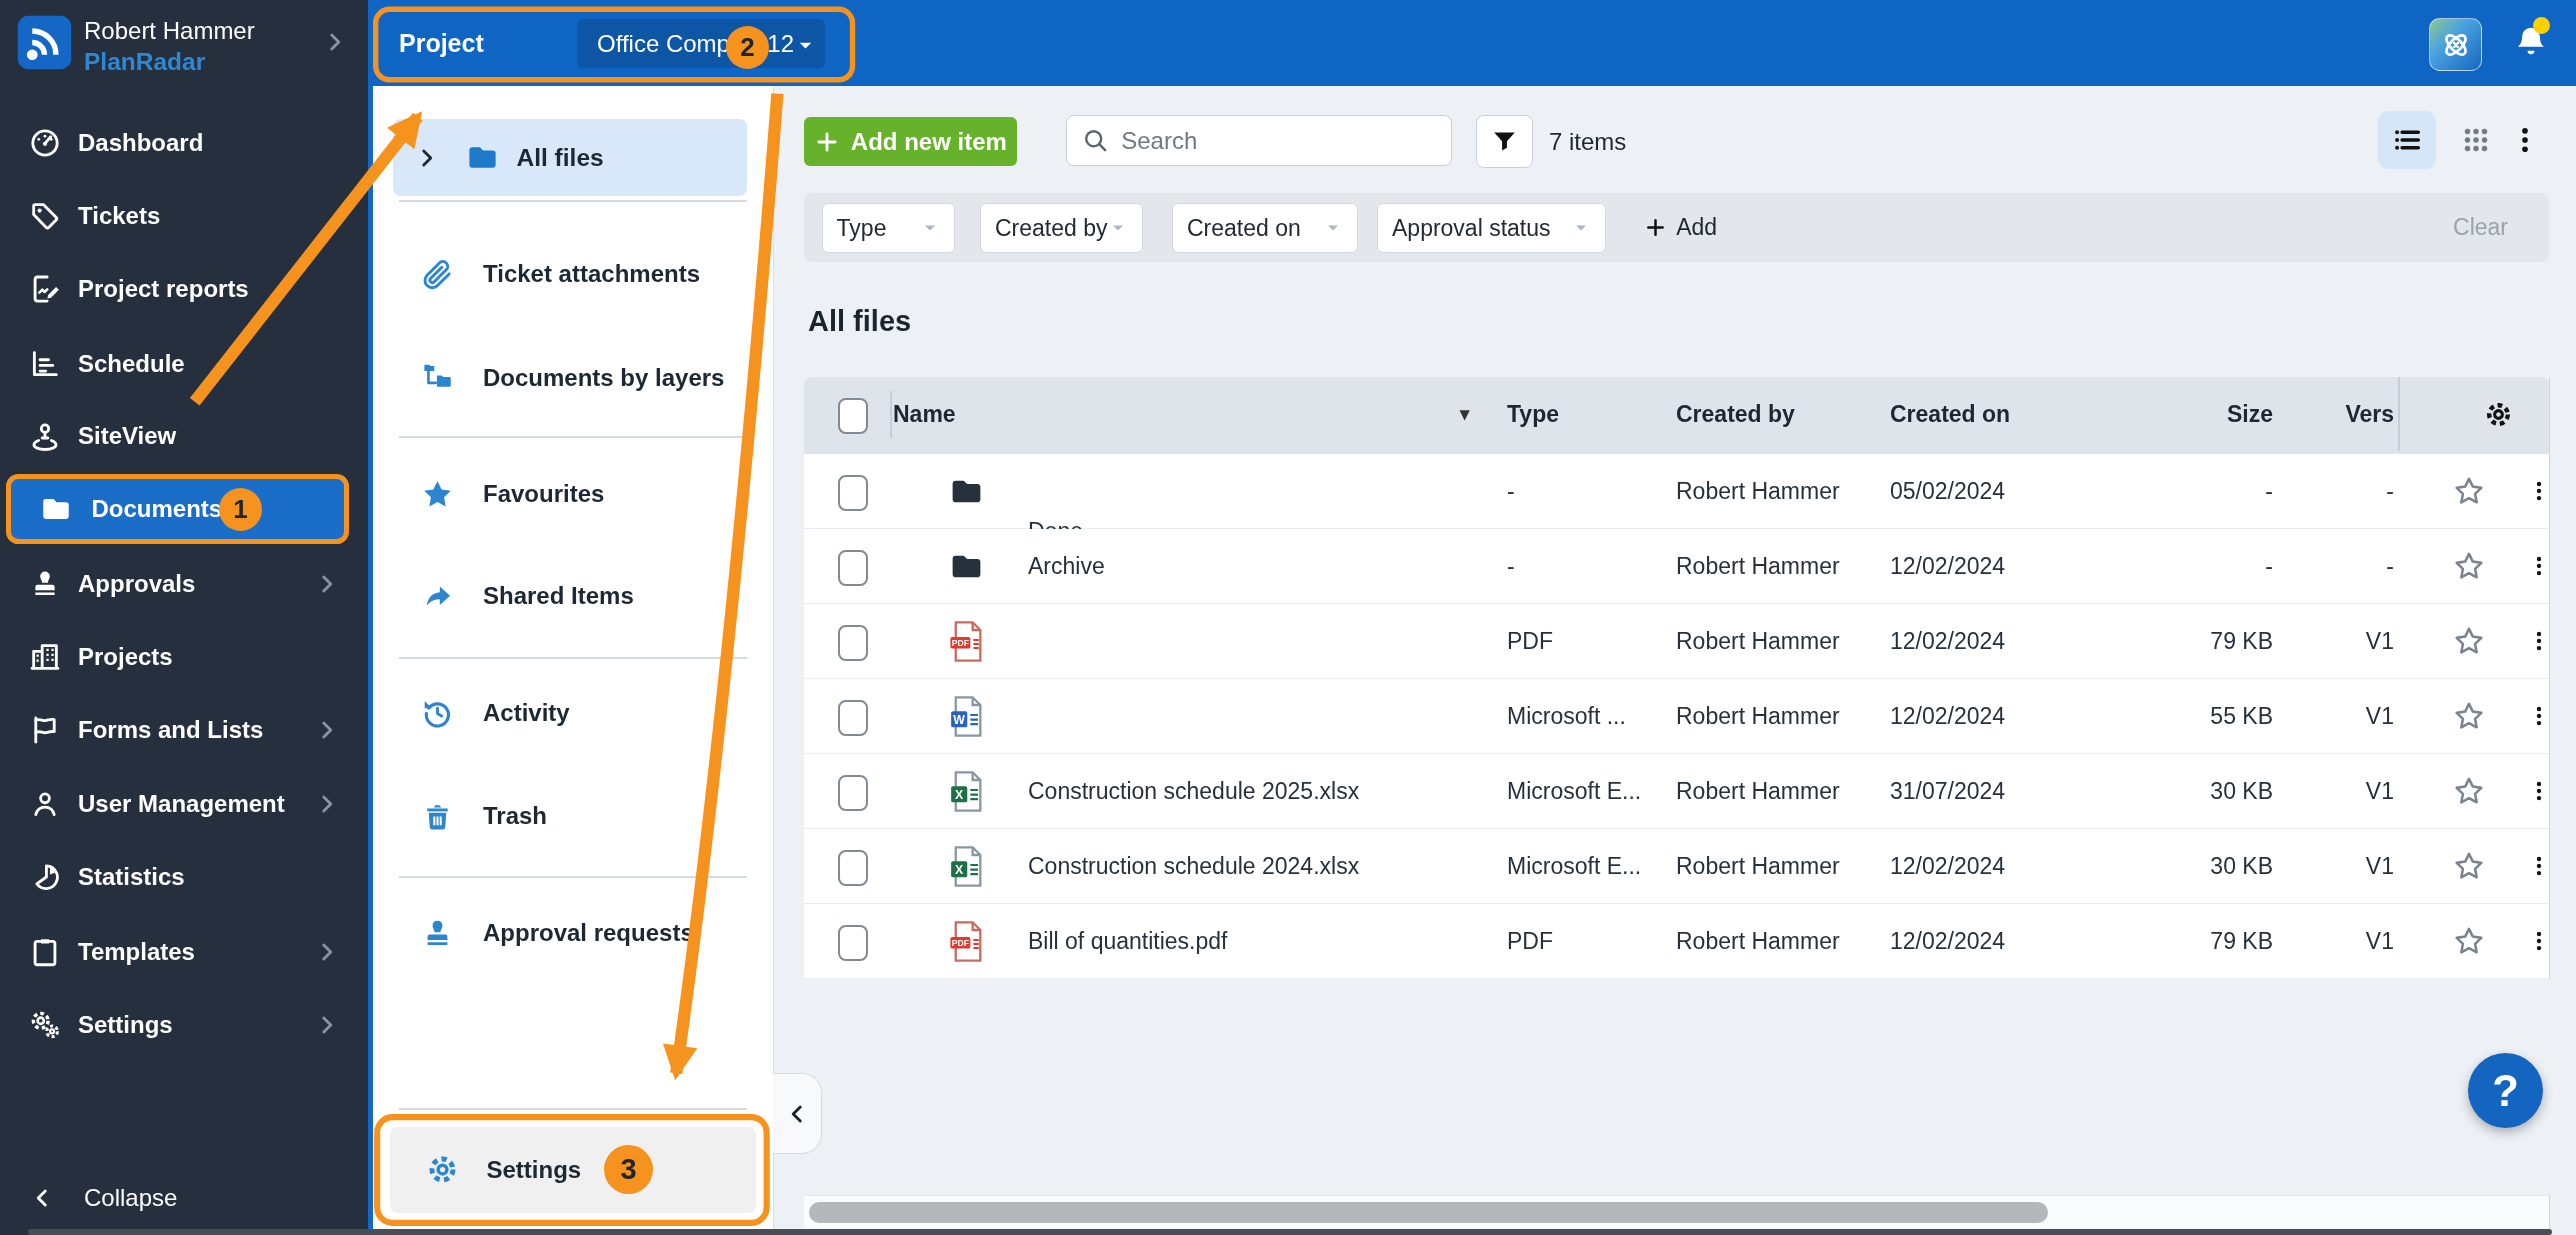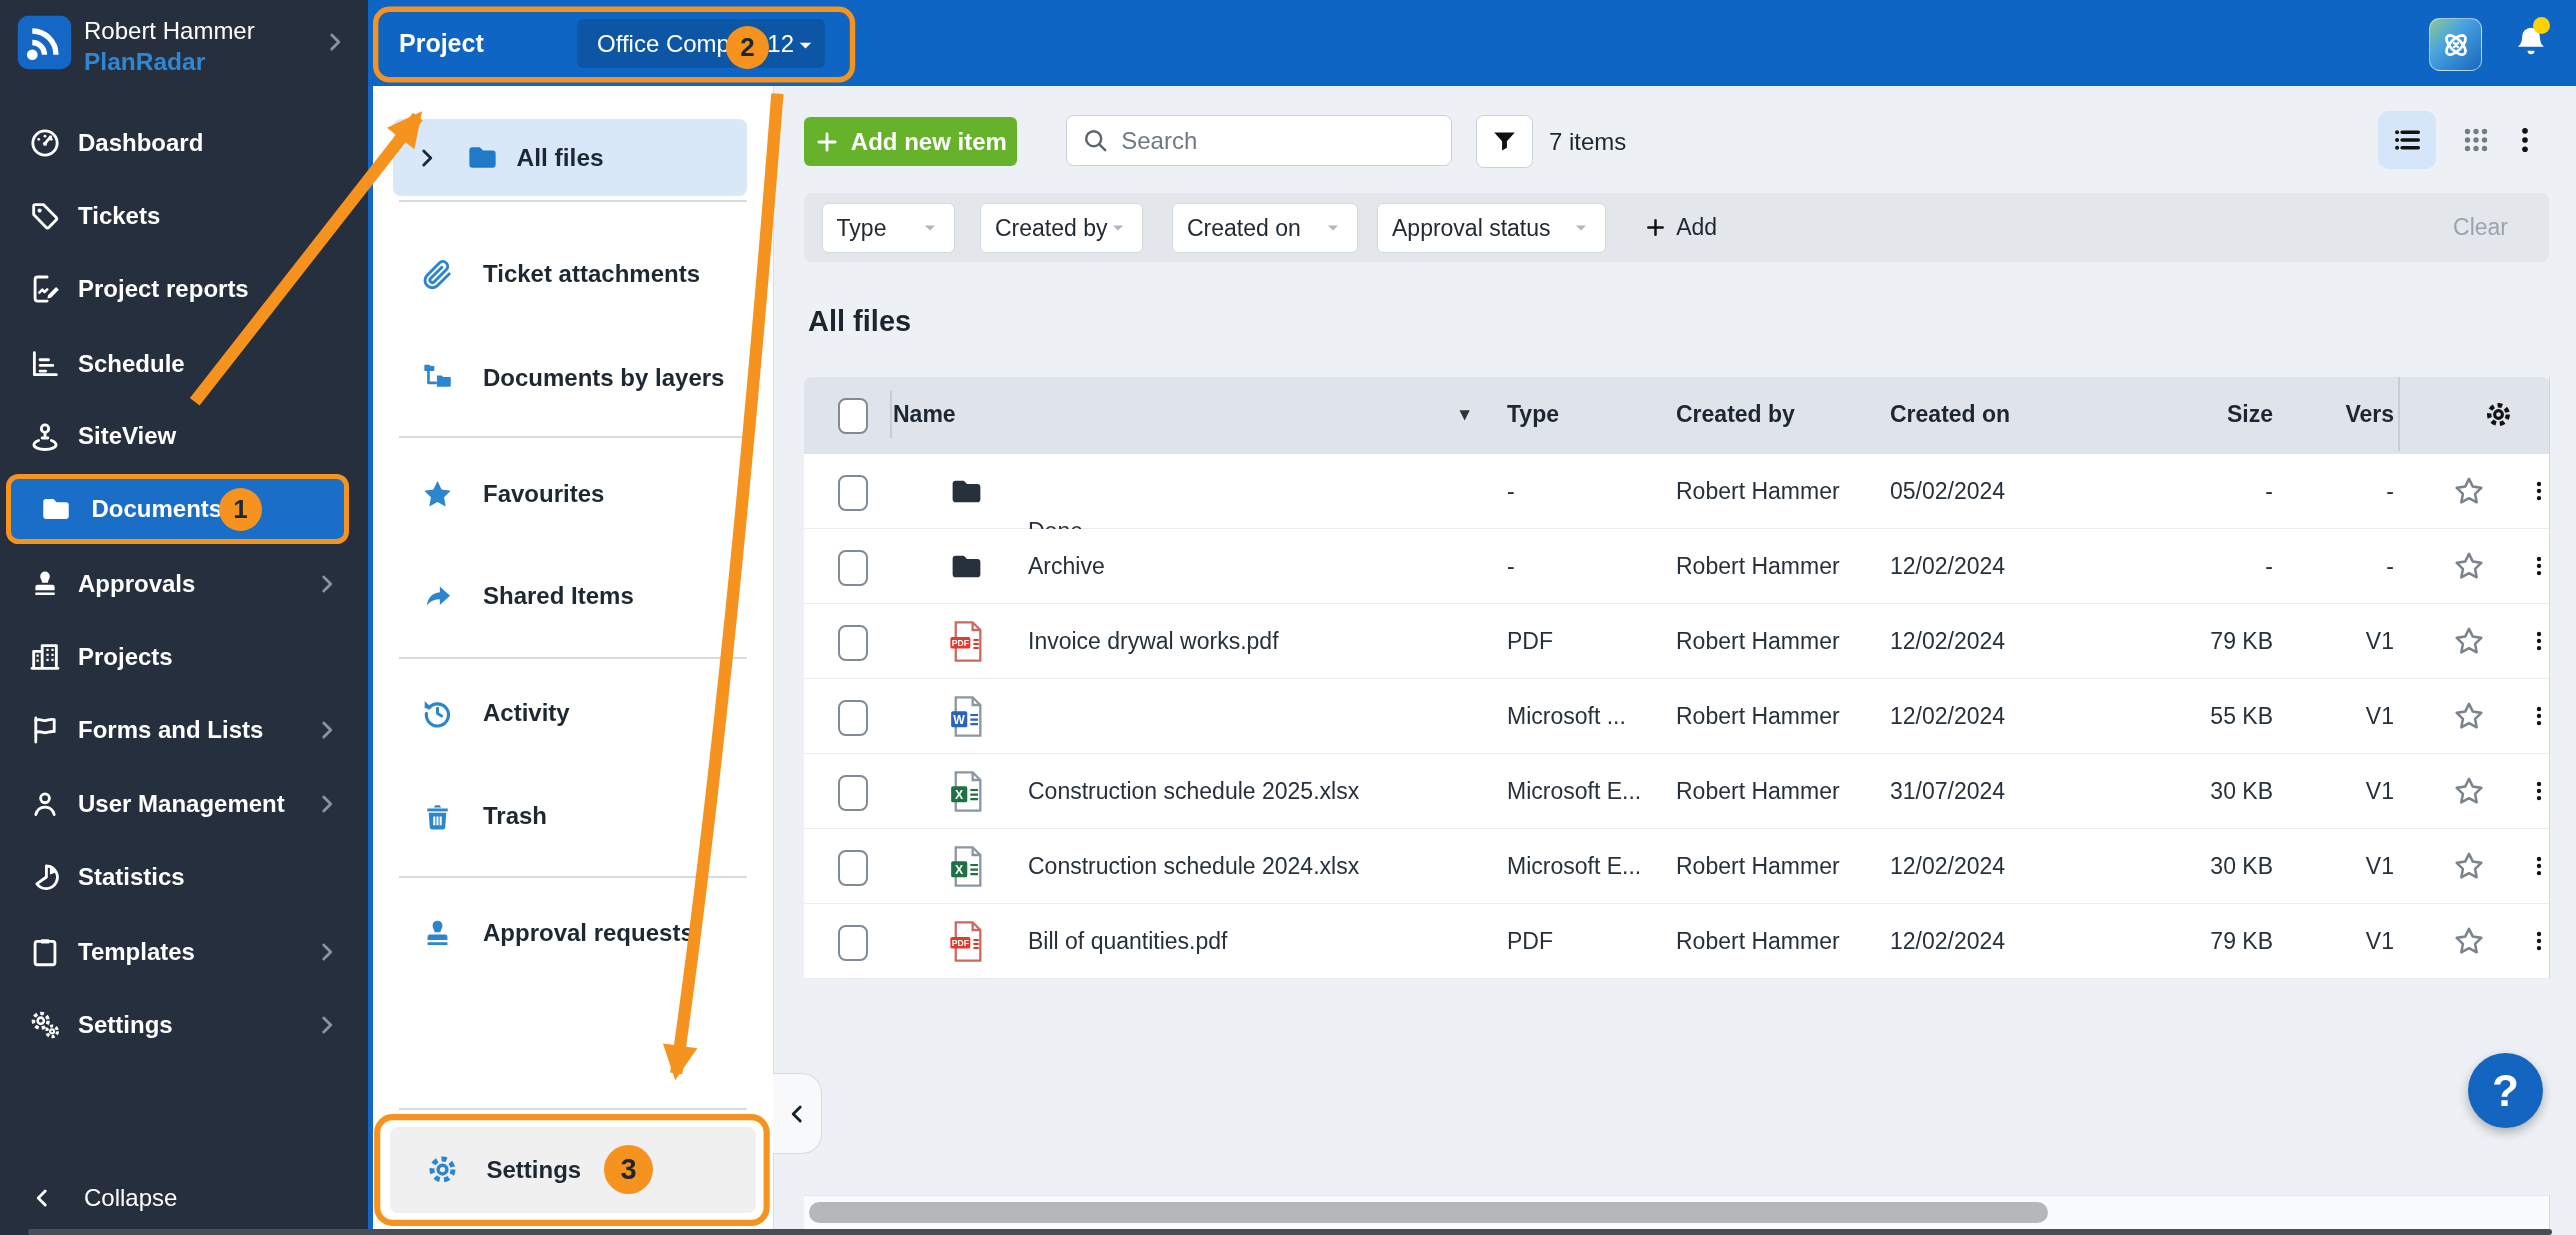--- a/index.html
+++ b/index.html
@@ -643,21 +643,20 @@
               <span class="ico file">
                 <svg viewBox="0 0 24 28" style="font-size:30px">
                   <path d="M5 1.5h11l5 5V26.5H5z" fill="#fff" stroke="#c96a60" stroke-width="1.5"></path>
                   <path d="M16 1.5v5h5" fill="none" stroke="#c96a60" stroke-width="1.5"></path>
                   <rect x="1.5" y="11" width="13" height="7.6" rx="1.2" fill="#e23b2e"></rect>
                   <text x="8" y="16.8" font-size="5.6" font-weight="bold" fill="#fff" text-anchor="middle" font-family="Liberation Sans,sans-serif">PDF</text>
                   <path d="M16.5 13h3.5M16.5 15.6h3.5M16.5 18.2h3.5" stroke="#e23b2e" stroke-width="1.4"></path>
                 </svg>
               </span>
             </div>
-            <div class="td" style="left: 224px;">Invoice drywal works.pdf</div>
             <div class="td" style="left: 703px;">PDF</div>
             <div class="td" style="left: 872px;">Robert Hammer</div>
             <div class="td" style="left: 1086px;">12/02/2024</div>
             <div class="td td-r" style="left: 1316px; width: 153px;">79 KB</div>
             <div class="td td-r" style="left: 1437px; width: 153px;">V1</div>
             <div class="td" style="left: 1645px; width: 40px; justify-content: center;">
               <span class="ico star">
                 <svg viewBox="0 0 24 24">
                   <path d="M12 3.4l2.7 5.5 6 .9-4.4 4.2 1.1 6-5.4-2.9-5.4 2.9 1.1-6L3.3 9.8l6-.9z" fill="none" stroke="currentColor" stroke-width="1.8" stroke-linejoin="round"></path>
                 </svg>

